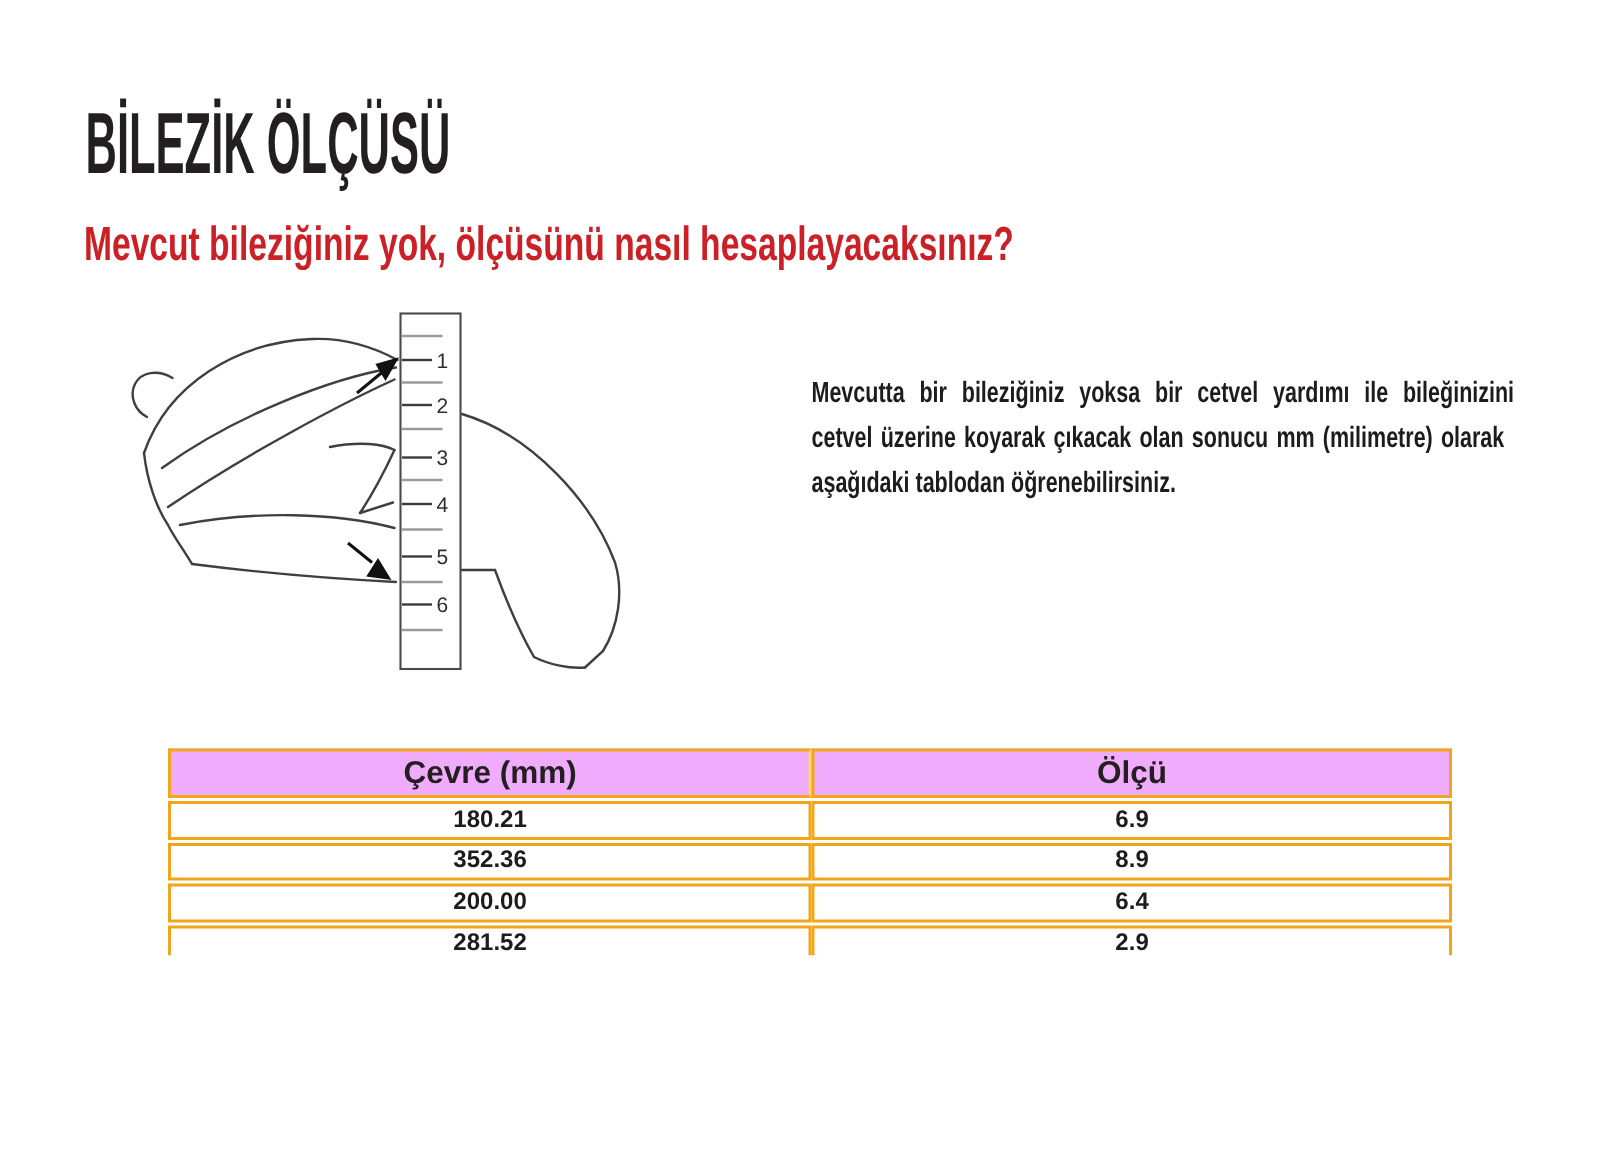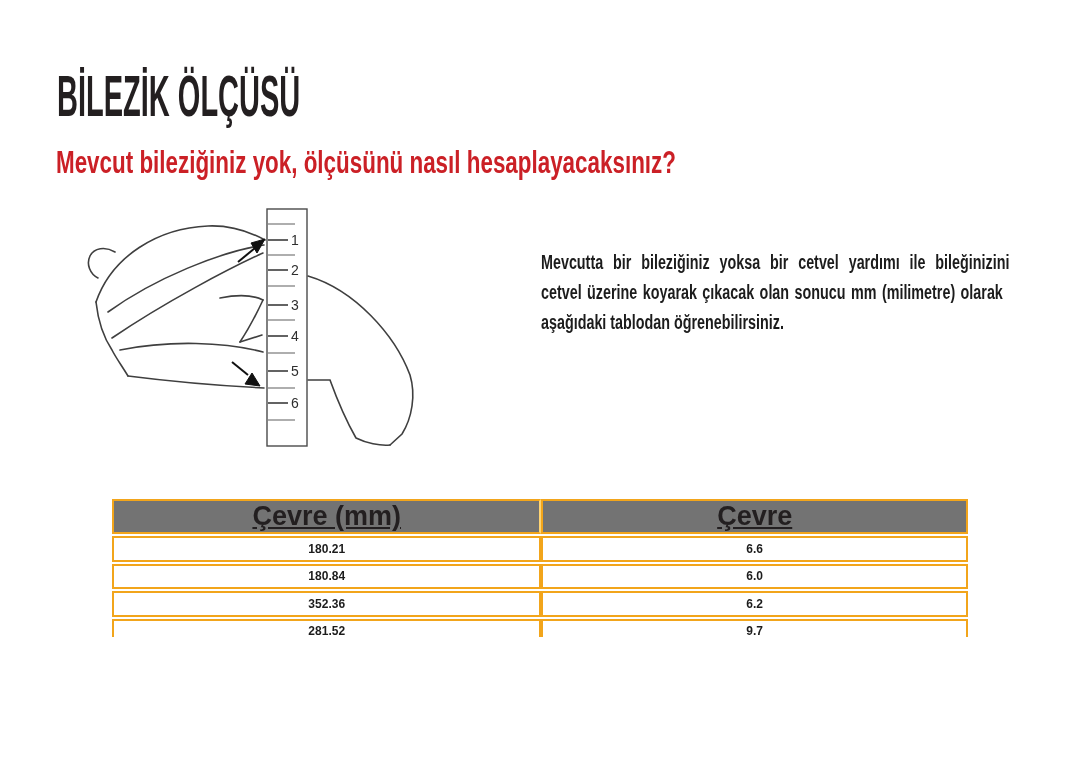--- a/index.html
+++ b/index.html
@@ -28,25 +28,25 @@
   .desc-line.l2{word-spacing:0px;}
   .illustration{position:absolute;left:60px;top:190px;width:400px;height:280px;}
   table.size-table{
     position:absolute;left:112px;top:497px;width:856px;
     border-collapse:separate;border-spacing:0 2px;table-layout:fixed;
   }
   .size-table th,.size-table td{
     border:2px solid #f2a51b;text-align:center;vertical-align:middle;padding:0;
   }
   .size-table th{
-    background:#737373;height:29px;font-size:27px;font-weight:bold;color:#231f20;text-decoration:underline;
+    background:#f0abfc;height:29px;font-size:21px;font-weight:bold;color:#231f20;
   }
   .size-table th:first-child{border-right-color:#ffd473;}
   .size-table td{
-    background:#ffffff;height:21.5px;font-size:12px;font-weight:bold;color:#1c1c1c;
+    background:#ffffff;height:21.5px;font-size:16px;font-weight:bold;color:#1c1c1c;
   }
 </style>
 </head>
 <body>
 
 <div id="page">
 
   <h1 class="page-title">BİLEZİK ÖLÇÜSÜ</h1>
 
   <h2 class="page-subtitle">Mevcut bileziğiniz yok, ölçüsünü nasıl hesaplayacaksınız?</h2>
@@ -113,36 +113,36 @@
   <div class="description">
     <div class="desc-line l0">Mevcutta bir bileziğiniz yoksa bir cetvel yardımı ile bileğinizini</div>
     <div class="desc-line l1">cetvel üzerine koyarak çıkacak olan sonucu mm (milimetre) olarak</div>
     <div class="desc-line l2">aşağıdaki tablodan öğrenebilirsiniz.</div>
   </div>
 
   <table class="size-table">
     <thead>
       <tr>
         <th style="width:49.7%">Çevre (mm)</th>
-        <th>Çevre</th>
+        <th>Ölçü</th>
       </tr>
     </thead>
     <tbody>
         <tr>
           <td>180.21</td>
-          <td>6.6</td>
-        </tr>
-        <tr>
-          <td>180.84</td>
-          <td>6.0</td>
+          <td>6.9</td>
         </tr>
         <tr>
           <td>352.36</td>
-          <td>6.2</td>
+          <td>8.9</td>
+        </tr>
+        <tr>
+          <td>200.00</td>
+          <td>6.4</td>
         </tr>
         <tr>
           <td>281.52</td>
-          <td>9.7</td>
+          <td>2.9</td>
         </tr>
       </tbody>
   </table>
 
 </div>
 
 </body></html>

